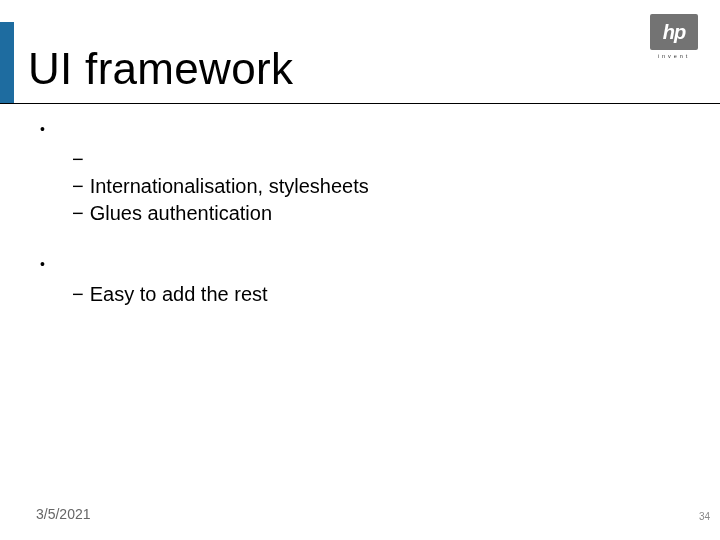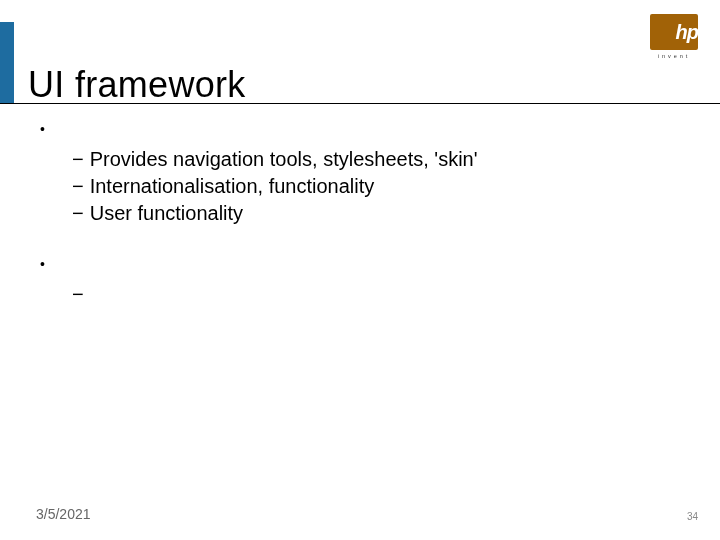--- a/index.html
+++ b/index.html
@@ -22,24 +22,24 @@
   .logo {
     position: absolute;
     right: 22px;
     top: 14px;
     width: 48px;
     text-align: center;
   }
   .logo-box {
     width: 48px;
     height: 36px;
-    background: #a16207;
+    background: #737373;
     display: flex;
     align-items: center;
-    justify-content: flex-end;
+    justify-content: center;
     border-radius: 2px;
   }
   .logo-text {
     font-family: Arial, sans-serif;
     font-style: italic;
     color: #fff;
     font-size: 20px;
     font-weight: bold;
     letter-spacing: -1px;
   }
@@ -47,22 +47,22 @@
     font-size: 5.5px;
     letter-spacing: 3px;
     color: #333;
     text-align: center;
     margin-top: 3px;
     font-family: Arial, sans-serif;
   }
   .title {
     position: absolute;
     left: 28px;
-    top: 64px;
-    font-size: 36px;
+    top: 44px;
+    font-size: 44px;
     font-weight: 300;
     color: #000;
     letter-spacing: 0.3px;
   }
   .title-underline {
     position: absolute;
     left: 0;
     top: 103px;
     width: 720px;
     height: 1px;
@@ -107,21 +107,21 @@
   .footer-date {
     position: absolute;
     left: 36px;
     bottom: 18px;
     font-size: 14px;
     color: #666;
     font-family: Arial, sans-serif;
   }
   .footer-page {
     position: absolute;
-    right: 22px;
+    right: 10px;
     bottom: 18px;
     font-size: 10px;
     color: #888;
     font-family: Arial, sans-serif;
   }
 </style>
 </head>
 <body>
 
 <div class="left-bar"></div>
@@ -135,33 +135,33 @@
 
 <div class="title">UI framework</div>
 <div class="title-underline"></div>
 
 <div class="content">
   <div class="main-bullet">
     <span class="dot">•</span>
   </div>
   <div class="sub-bullet">
     <span class="dash">−</span>
-    <span>Provides navigation tools, stylesheets, 'skin'</span>
   </div>
   <div class="sub-bullet">
     <span class="dash">−</span>
-    <span>Internationalisation, functionality</span>
+    <span>Internationalisation, stylesheets</span>
   </div>
   <div class="sub-bullet">
     <span class="dash">−</span>
-    <span>User functionality</span>
+    <span>Glues authentication</span>
   </div>
 
   <div class="main-bullet block2">
     <span class="dot">•</span>
   </div>
   <div class="sub-bullet">
     <span class="dash">−</span>
+    <span>Easy to add the rest</span>
   </div>
 </div>
 
 <div class="footer-date">3/5/2021</div>
 <div class="footer-page">34</div>
 
 </body></html>

